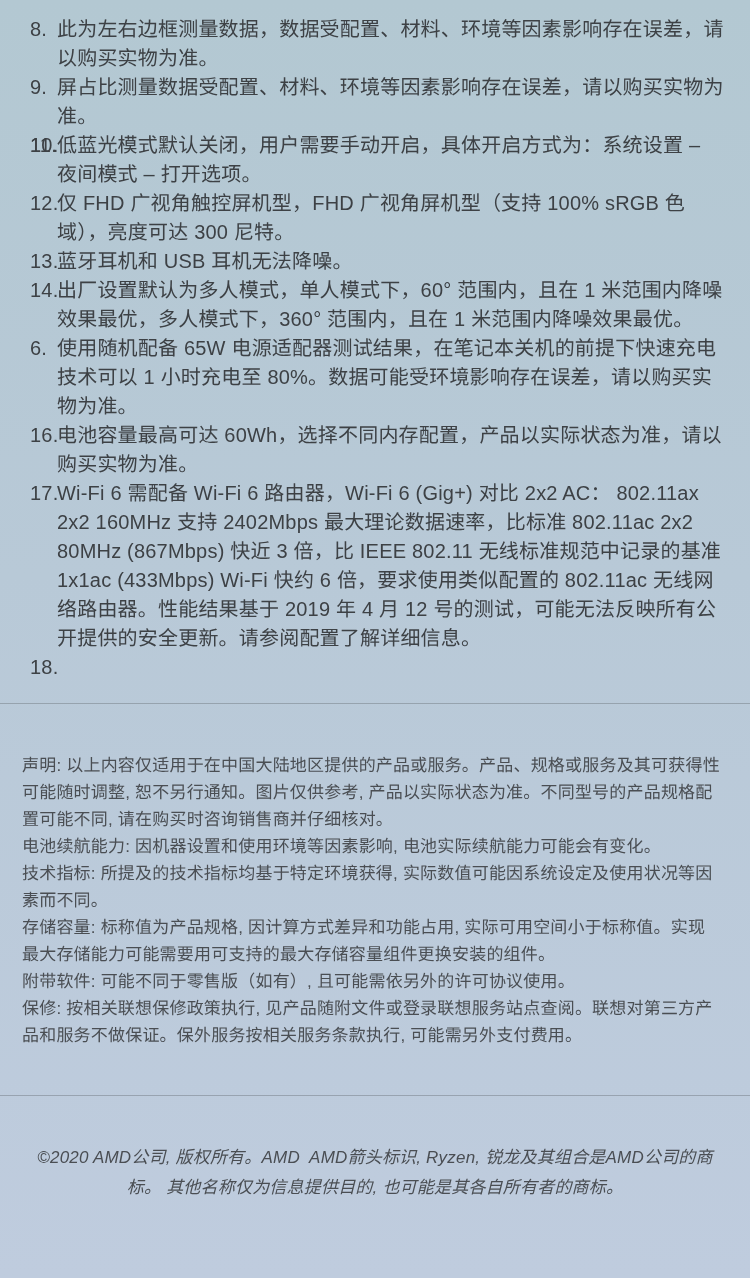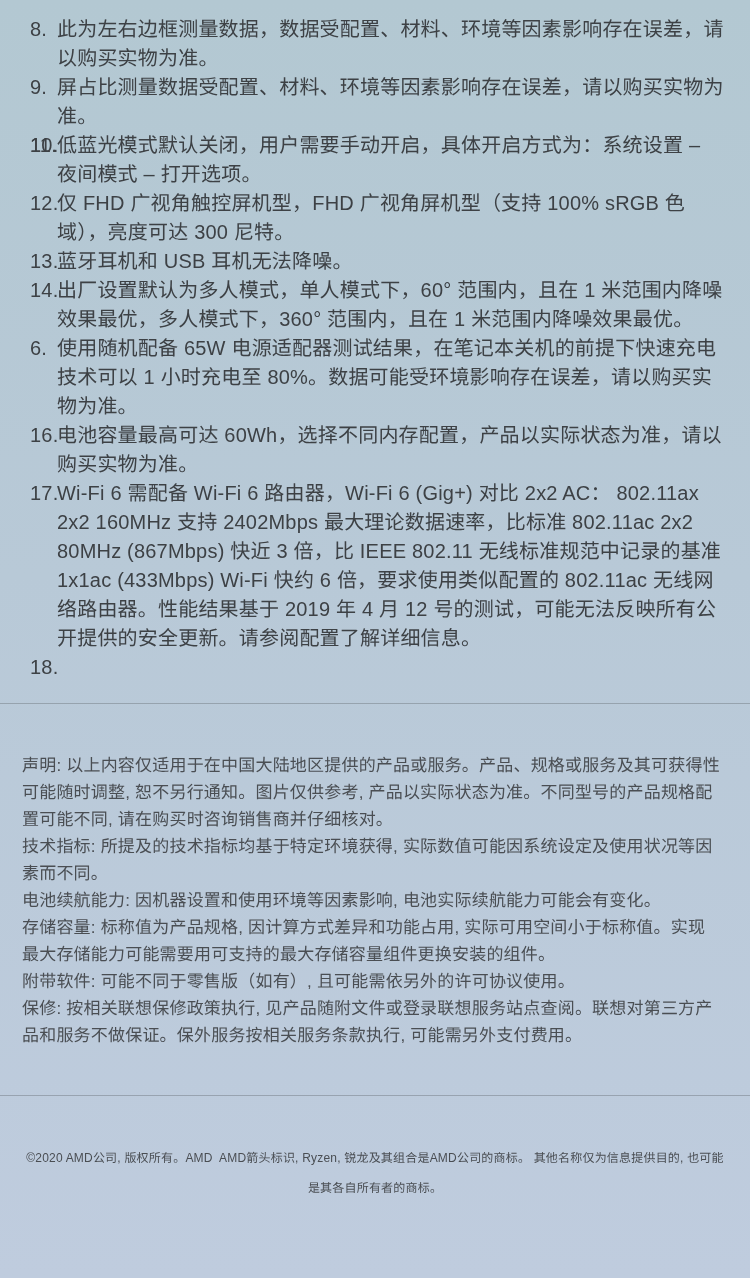--- a/index.html
+++ b/index.html
@@ -49,25 +49,26 @@
     font-size: 17px;
     line-height: 27px;
     color: var(--body-text);
     letter-spacing: 0.2px;
   }
 
   
   .copyright { padding: 47px 24px 0; text-align: center; }
   .copyright p {
     margin: 0;
-    font-size: 12px;
+    font-size: 17px;
     line-height: 30px;
     color: var(--body-text);
     white-space: pre-wrap;
     letter-spacing: 0.2px;
+    font-style: italic;
   }
 </style>
 </head>
 <body>
 
 <div class="page">
 
   <section class="footnotes">
     <div class="note">
       <span class="num">8.</span>
@@ -110,22 +111,22 @@
     </div>
     <div class="note">
       <span class="num">18.</span>
     </div>
   </section>
 
   <hr class="divider divider-top">
 
   <section class="disclaimer">
     <p>声明: 以上内容仅适用于在中国大陆地区提供的产品或服务。产品、规格或服务及其可获得性可能随时调整, 恕不另行通知。图片仅供参考, 产品以实际状态为准。不同型号的产品规格配置可能不同, 请在购买时咨询销售商并仔细核对。</p>
+    <p>电池续航能力: 因机器设置和使用环境等因素影响, 电池实际续航能力可能会有变化。</p>
     <p>技术指标: 所提及的技术指标均基于特定环境获得, 实际数值可能因系统设定及使用状况等因素而不同。</p>
-    <p>电池续航能力: 因机器设置和使用环境等因素影响, 电池实际续航能力可能会有变化。</p>
     <p>存储容量: 标称值为产品规格, 因计算方式差异和功能占用, 实际可用空间小于标称值。实现最大存储能力可能需要用可支持的最大存储容量组件更换安装的组件。</p>
     <p>附带软件: 可能不同于零售版（如有）, 且可能需依另外的许可协议使用。</p>
     <p>保修: 按相关联想保修政策执行, 见产品随附文件或登录联想服务站点查阅。联想对第三方产品和服务不做保证。保外服务按相关服务条款执行, 可能需另外支付费用。</p>
   </section>
 
   <hr class="divider divider-bottom">
 
   <section class="copyright">
     <p>©2020 AMD公司, 版权所有。AMD  AMD箭头标识, Ryzen, 锐龙及其组合是AMD公司的商标。 其他名称仅为信息提供目的, 也可能是其各自所有者的商标。</p>
   </section>

